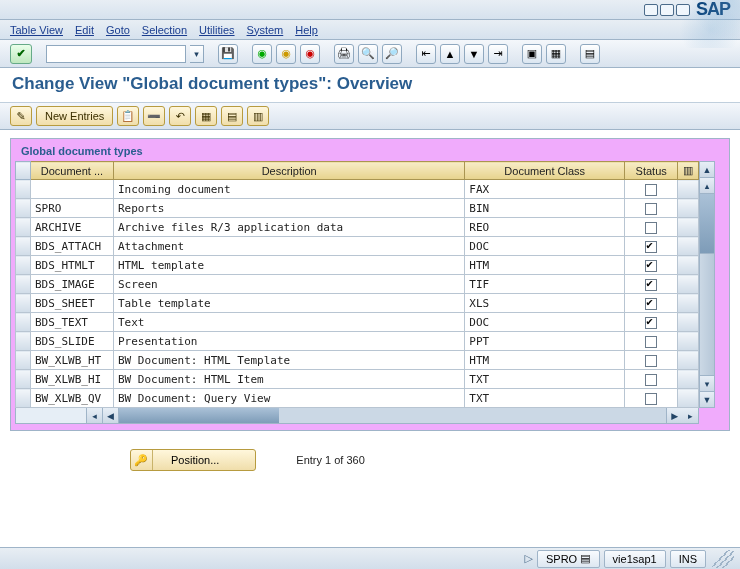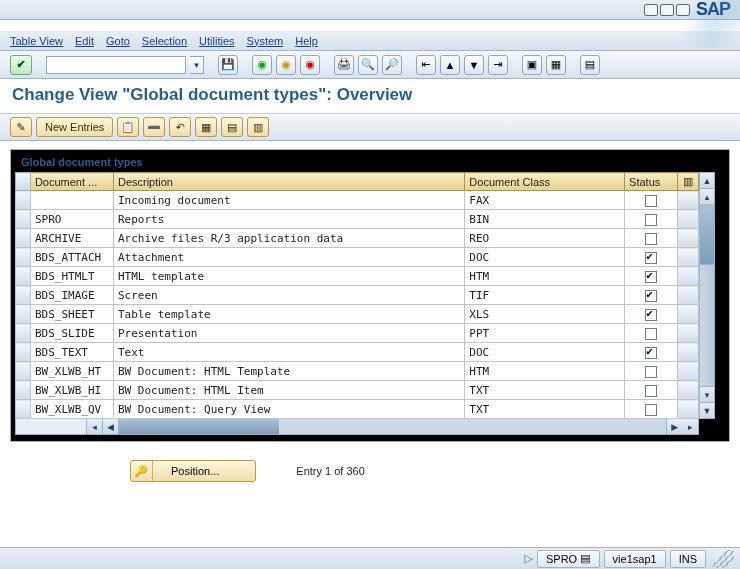--- a/index.html
+++ b/index.html
@@ -10,21 +10,21 @@
   .titlebar { height: 20px; background: linear-gradient(#e8eef4,#d6e2ee); border-bottom: 1px solid #9fb4c8; display: flex; align-items: center; padding: 0 4px; }
   .titlebar .spacer { flex: 1; }
   .win-icons { display: flex; gap: 2px; margin-right: 6px; }
   .win-icons .wi { width: 14px; height: 12px; border: 1px solid #4b6b8a; background: #f0f6fc; border-radius: 2px; }
   .sap-logo { font-family: "Arial Black", Arial, sans-serif; font-size: 18px; font-weight: 900; color: #003a73; letter-spacing: -1px; padding-right: 6px; }
   .sap-swirl { position: absolute; top: 0; right: 0; width: 120px; height: 48px; pointer-events: none; background:
      radial-gradient(circle at 110px 0px, rgba(120,170,210,0.35) 0, rgba(120,170,210,0) 40px),
      radial-gradient(circle at 90px 30px, rgba(120,170,210,0.25) 0, rgba(120,170,210,0) 30px); }
 
   
-  .menubar { height: 20px; display: flex; align-items: center; gap: 12px; padding: 0 10px; background: linear-gradient(#e8eef4,#d6e2ee); border-bottom: 1px solid #9fb4c8; color: #1a3d8f; margin-top: 11px; }
+  .menubar { height: 20px; display: flex; align-items: center; gap: 12px; padding: 0 10px; background: linear-gradient(#e8eef4,#d6e2ee); border-bottom: 1px solid #9fb4c8; color: #1a3d8f; }
   .menubar span { text-decoration: underline; cursor: default; }
 
   
   .stdtoolbar { height: 28px; background: linear-gradient(#f4f7fb,#d9e3ee); border-bottom: 1px solid #9fb4c8; display:flex; align-items:center; padding: 0 10px; gap:4px; }
   .tb-btn { width: 20px; height: 20px; border: 1px solid #8fa8bf; border-radius: 3px; background: linear-gradient(#ffffff,#dbe6f1); display:flex; align-items:center; justify-content:center; font-size:11px; }
   .tb-sep { width: 6px; }
   .ok-combo { display:flex; align-items:center; gap:0; }
   .ok-btn { width: 22px; height:20px; border:1px solid #6a8; border-radius:3px; background:linear-gradient(#eaffea,#bfe8bf); display:flex; align-items:center; justify-content:center; color:#060; font-weight:bold; }
   .cmdfield { width: 140px; height:18px; border:1px solid #8fa8bf; background:#fff; }
   .dd { width:14px; height:18px; border:1px solid #8fa8bf; border-left:0; background:linear-gradient(#fff,#e1ebf4); display:flex;align-items:center;justify-content:center; color:#246; font-size:9px;}
@@ -32,24 +32,24 @@
   
   .pagetitle { padding: 6px 12px 8px 12px; font-size: 17px; color: #2a5d8f; font-weight:bold; background:#fff; }
 
   
   .apptoolbar { height: 28px; background: linear-gradient(#f4f7fb,#d9e3ee); border-top:1px solid #c0cfdd; border-bottom: 1px solid #9fb4c8; display:flex; align-items:center; padding:0 10px; gap:4px; }
   .btn { height: 20px; border:1px solid #b79b3f; border-radius:3px; background: linear-gradient(#fff7dc,#f0deab); padding:0 8px; display:flex; align-items:center; color:#3b2f00; }
   .icon-btn { width:22px; padding:0; justify-content:center; }
 
   
   .main { padding: 8px 10px 0 10px; }
-  .gridwrap { border:1px solid #9fb4c8; background:#000000; padding: 4px 4px 6px 4px; }
+  .gridwrap { border:1px solid #9fb4c8; background:#f0abfc; padding: 4px 4px 6px 4px; }
   .gridtitle { padding: 2px 6px 4px 6px; color:#2a5d8f; font-weight:bold;}
   table.grid { border-collapse: collapse; width: 684px; background:#fff; }
-  table.grid th { background: linear-gradient(#f7ecc6,#e7d38c); border:1px solid #a99551; text-align:left; padding:2px 4px; font-weight:normal; color:#222; height:18px; }
+  table.grid th { background: linear-gradient(#f7ecc6,#e7d38c); border:1px solid #a99551; text-align:center; padding:2px 4px; font-weight:normal; color:#222; height:18px; }
   table.grid th.corner { background: linear-gradient(#f2f6fa,#d0dce8); border:1px solid #9fb4c8; width:14px; }
   table.grid th.config { width:18px; text-align:center; }
   table.grid td { border:1px solid #b8c5d2; padding:0 4px; height:19px; background:#fff; font-family: "Lucida Console","Consolas",monospace; font-size:11px; color:#222;}
   table.grid td.rowhead { background: linear-gradient(#f2f6fa,#d0dce8); width:14px; }
   table.grid td.chk { text-align:center; }
   .chkbox { width:12px; height:12px; border:1px solid #6b7b8b; display:inline-block; vertical-align:middle; background:#fff; position:relative;}
   .chkbox.checked::after { content:"✔"; position:absolute; top:-3px; left:0; font-size:11px; color:#000; }
 
   
   .vscroll { width:16px; background:linear-gradient(90deg,#cbd8e5,#b6c7d8); border:1px solid #9fb4c8; display:flex; flex-direction:column; align-items:center; }
@@ -220,32 +220,32 @@
             <tr>
               <td class="rowhead"></td>
               <td>BDS_SHEET</td>
               <td>Table template</td>
               <td>XLS</td>
               <td class="chk"><span class="chkbox checked"></span></td>
               <td class="rowhead"></td>
             </tr>
             <tr>
               <td class="rowhead"></td>
+              <td>BDS_TEXT</td>
+              <td>Text</td>
+              <td>DOC</td>
+              <td class="chk"><span class="chkbox checked"></span></td>
+              <td class="rowhead"></td>
+            </tr>
+            <tr>
+              <td class="rowhead"></td>
               <td>BDS_SLIDE</td>
               <td>Presentation</td>
               <td>PPT</td>
               <td class="chk"><span class="chkbox"></span></td>
-              <td class="rowhead"></td>
-            </tr>
-            <tr>
-              <td class="rowhead"></td>
-              <td>BDS_TEXT</td>
-              <td>Text</td>
-              <td>DOC</td>
-              <td class="chk"><span class="chkbox checked"></span></td>
               <td class="rowhead"></td>
             </tr>
             <tr>
               <td class="rowhead"></td>
               <td>BW_XLWB_HT</td>
               <td>BW Document: HTML Template</td>
               <td>HTM</td>
               <td class="chk"><span class="chkbox"></span></td>
               <td class="rowhead"></td>
             </tr>

